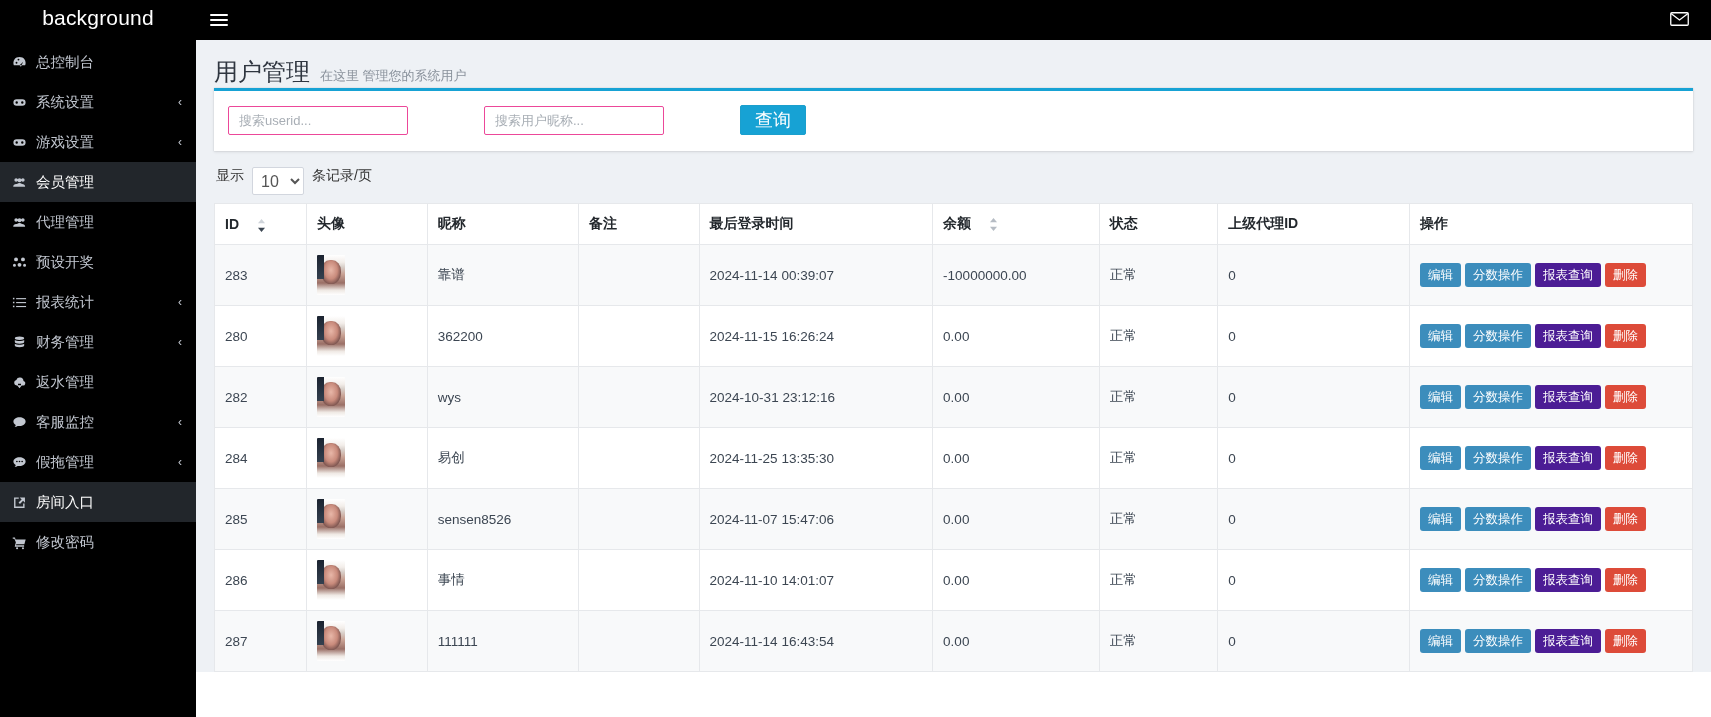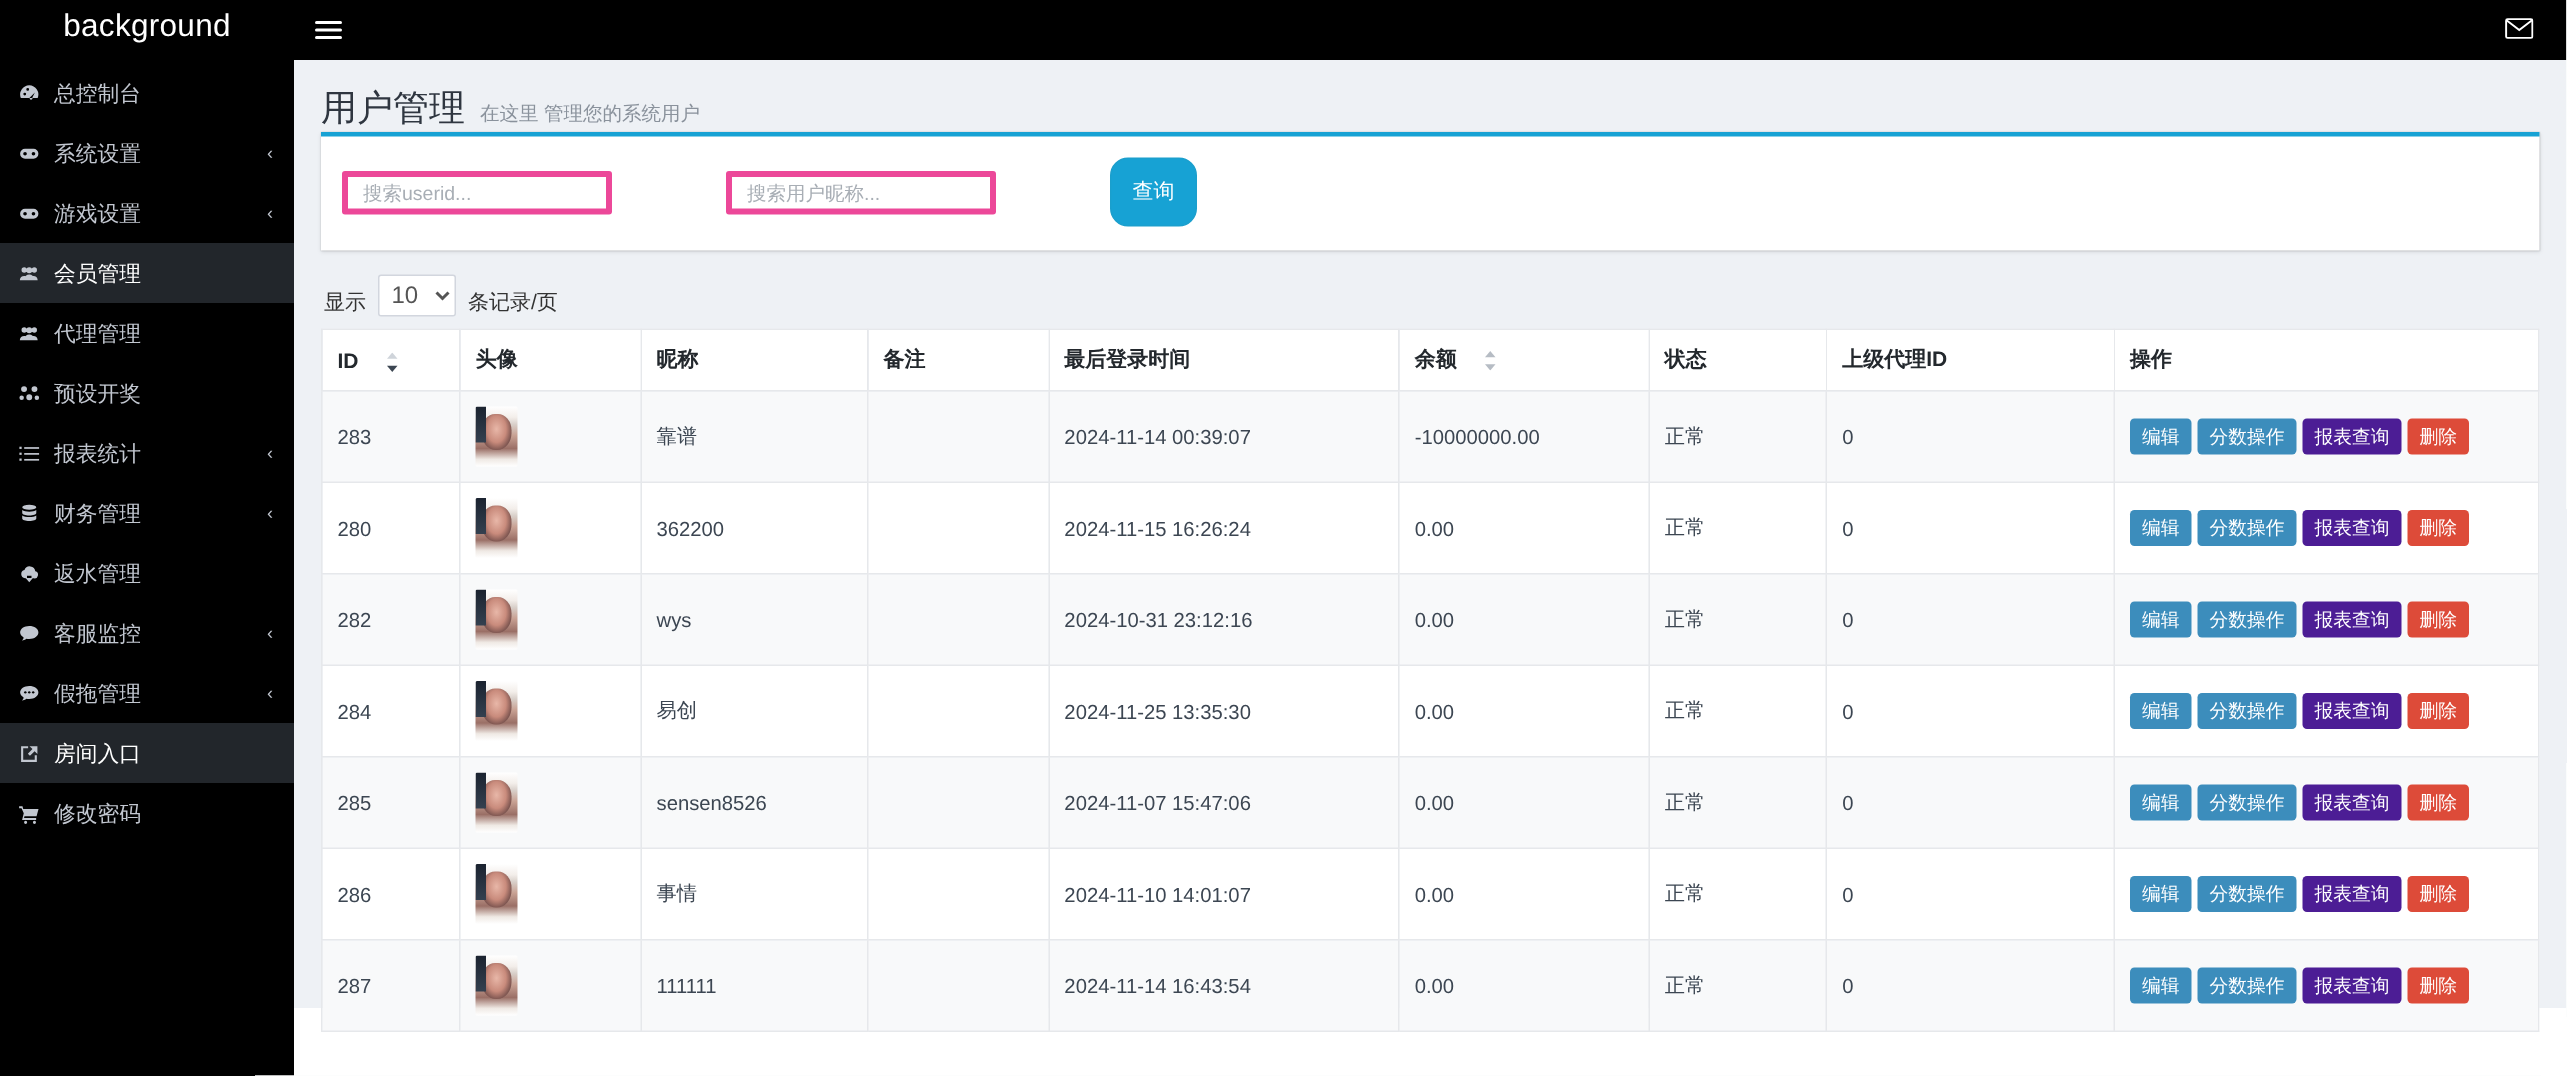--- a/index.html
+++ b/index.html
@@ -64,35 +64,35 @@
     border-top: 3px solid #17a2d4;
     box-shadow: 0 0 1px rgba(0,0,0,.18), 0 1px 3px rgba(0,0,0,.10);
     padding: 0;
   }
   .card-inner { padding: 14px 14px 16px 14px; }
 
   .search-row { display: flex; align-items: center; }
   .field { width: 180px; margin-right: 76px; }
   .field input {
     width: 100%; height: 29px; padding: 4px 10px;
-    border: 4px solid #ec4899; border-radius: 2px;
+    border: 1px solid #ec4899; border-radius: 2px;
     font-size: 13px; color: #555; outline: none;
     font-family: "Liberation Sans","DejaVu Sans",sans-serif;
     background:#fff;
   }
   .field input::placeholder { color: #a8aeb5; }
   .btn-query {
     background: #17a2d4; color: #fff; border: 1px solid #1b9fcd;
-    border-radius: 12px; height: 46px; padding: 0 14px;
-    font-size: 14px; cursor: pointer;
+    border-radius: 2px; height: 30px; padding: 0 14px;
+    font-size: 18px; cursor: pointer;
     font-family: "Liberation Sans","DejaVu Sans",sans-serif;
   }
 
   .len-row {
-    display: flex; align-items: flex-end; gap: 8px;
+    display: flex; align-items: flex-start; gap: 8px;
     font-size: 14px; color: #333; padding: 16px 0 8px 2px;
   }
   .len-select {
     height: 28px; width: 52px; border: 1px solid #d2d6de;
     border-radius: 2px; background: #fff; color: #555; font-size: 16px;
     padding: 2px 4px; outline: none;
     font-family: "Liberation Sans","DejaVu Sans",sans-serif;
   }
 
   

